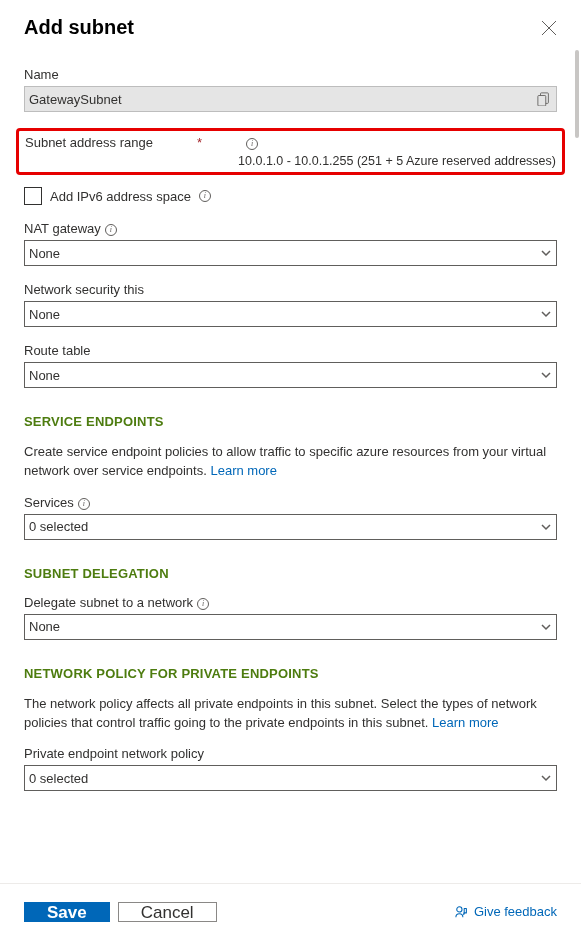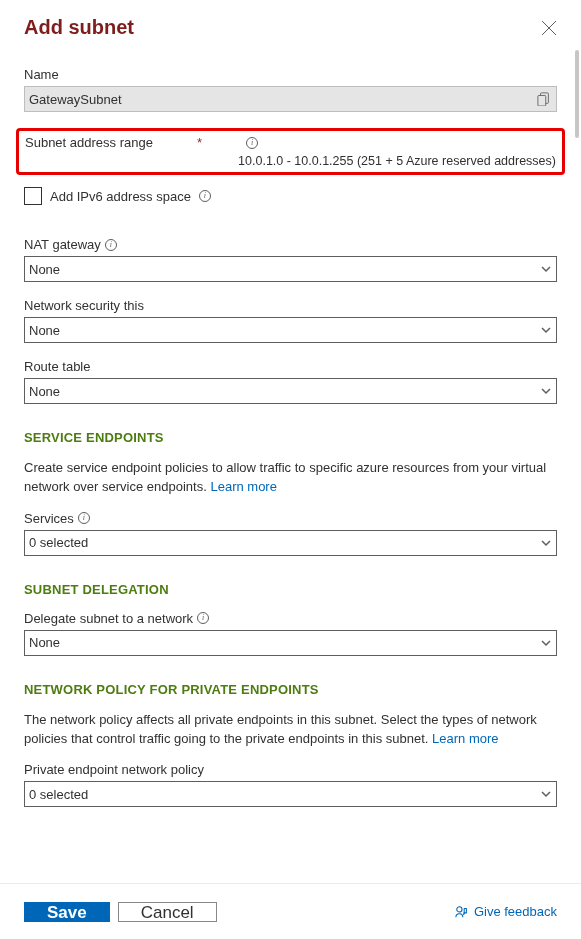--- a/index.html
+++ b/index.html
@@ -20,33 +20,33 @@
     }
     .header {
       display: flex;
       justify-content: space-between;
       align-items: flex-start;
       margin-bottom: 28px;
     }
     .title {
       font-size: 20px;
       font-weight: 600;
-      color: #7f1d1d;
+      color: #000000;
     }
     .close-x {
       width: 16px; height: 16px;
       stroke: #605e5c;
       stroke-width: 1;
       cursor: pointer;
       margin-top: 4px;
     }
     .field-group { margin-bottom: 16px; }
     .label-row {
       display: flex;
-      align-items: center;
+      align-items: flex-end;
       gap: 4px;
       margin-bottom: 4px;
       font-size: 13px;
       color: #323130;
     }
     .req { color: #a4262c; }
     .info-icon {
       width: 12px; height: 12px;
       border: 1px solid #605e5c;
       border-radius: 50%;
@@ -109,21 +109,21 @@
     .range-hint {
       text-align: right;
       font-size: 12.5px;
       color: #323130;
       margin-top: 4px;
     }
     .checkbox-row {
       display: flex;
       align-items: center;
       gap: 8px;
-      margin-bottom: 32px;
+      margin-bottom: 16px;
     }
     .checkbox {
       width: 18px; height: 18px;
       border: 1px solid #323130;
       background: #fff;
       cursor: pointer;
     }
     .section-header {
       font-size: 13px;
       font-weight: 600;

